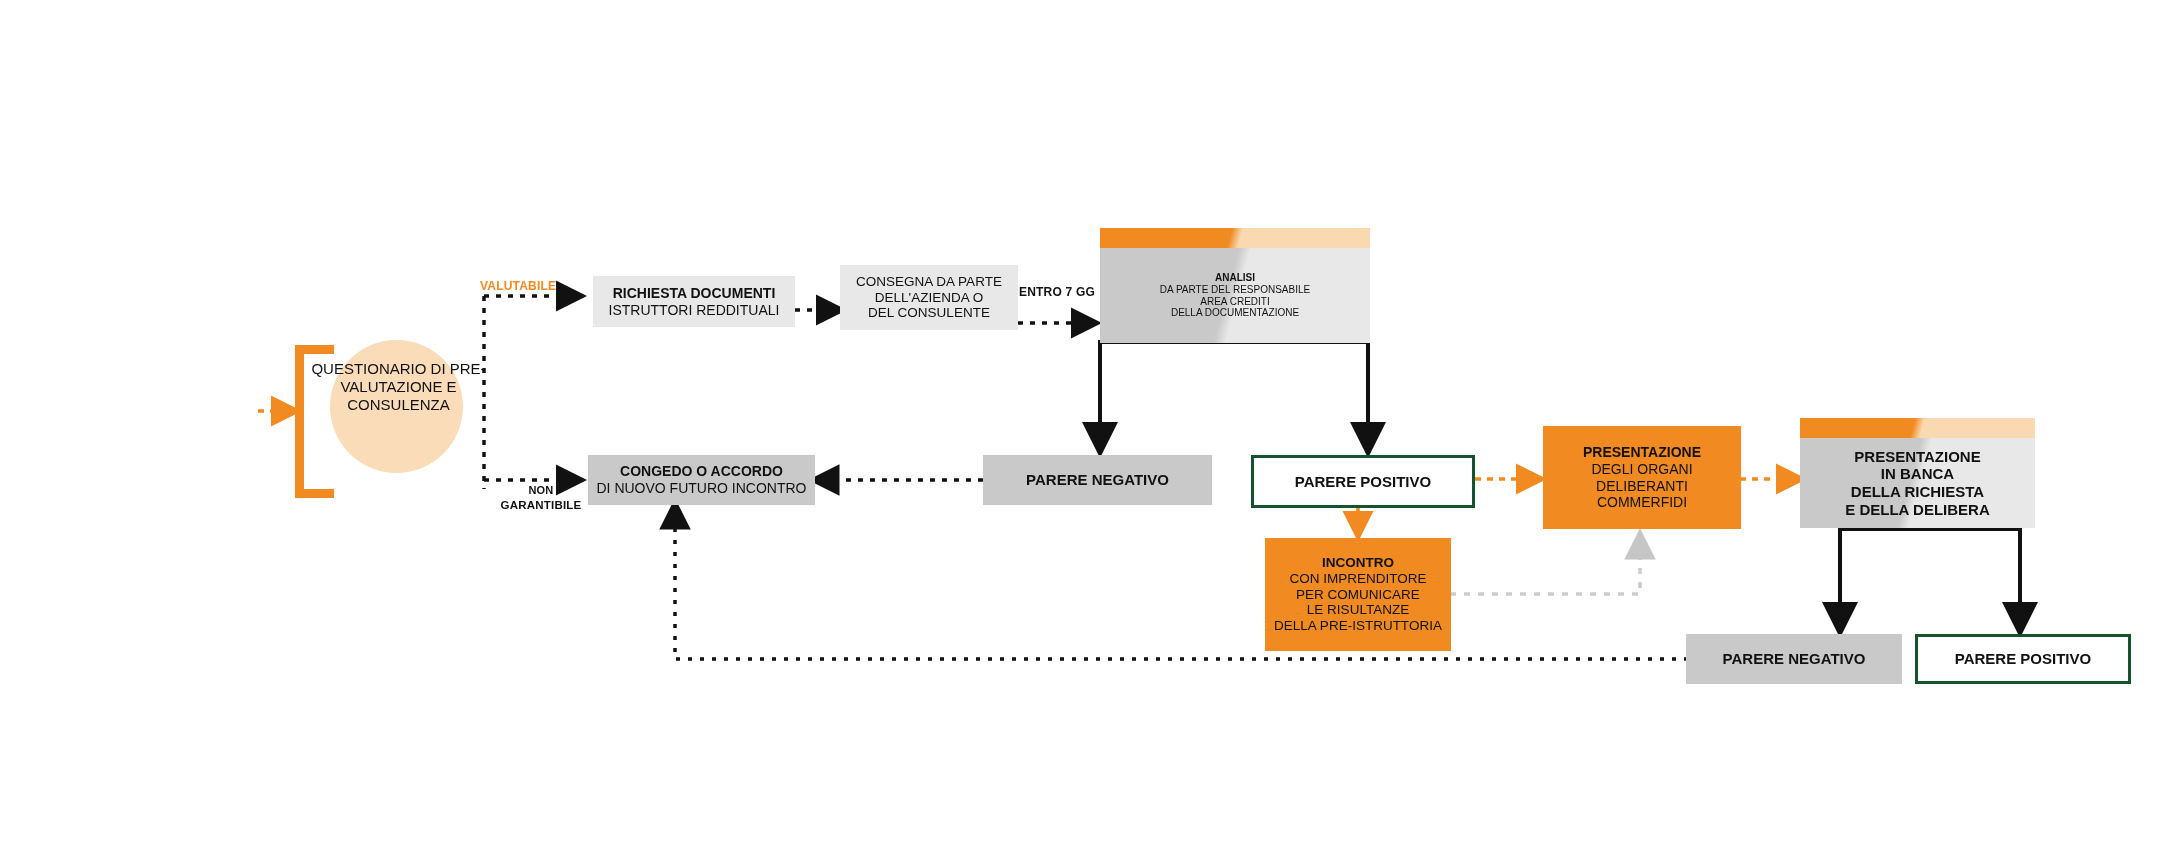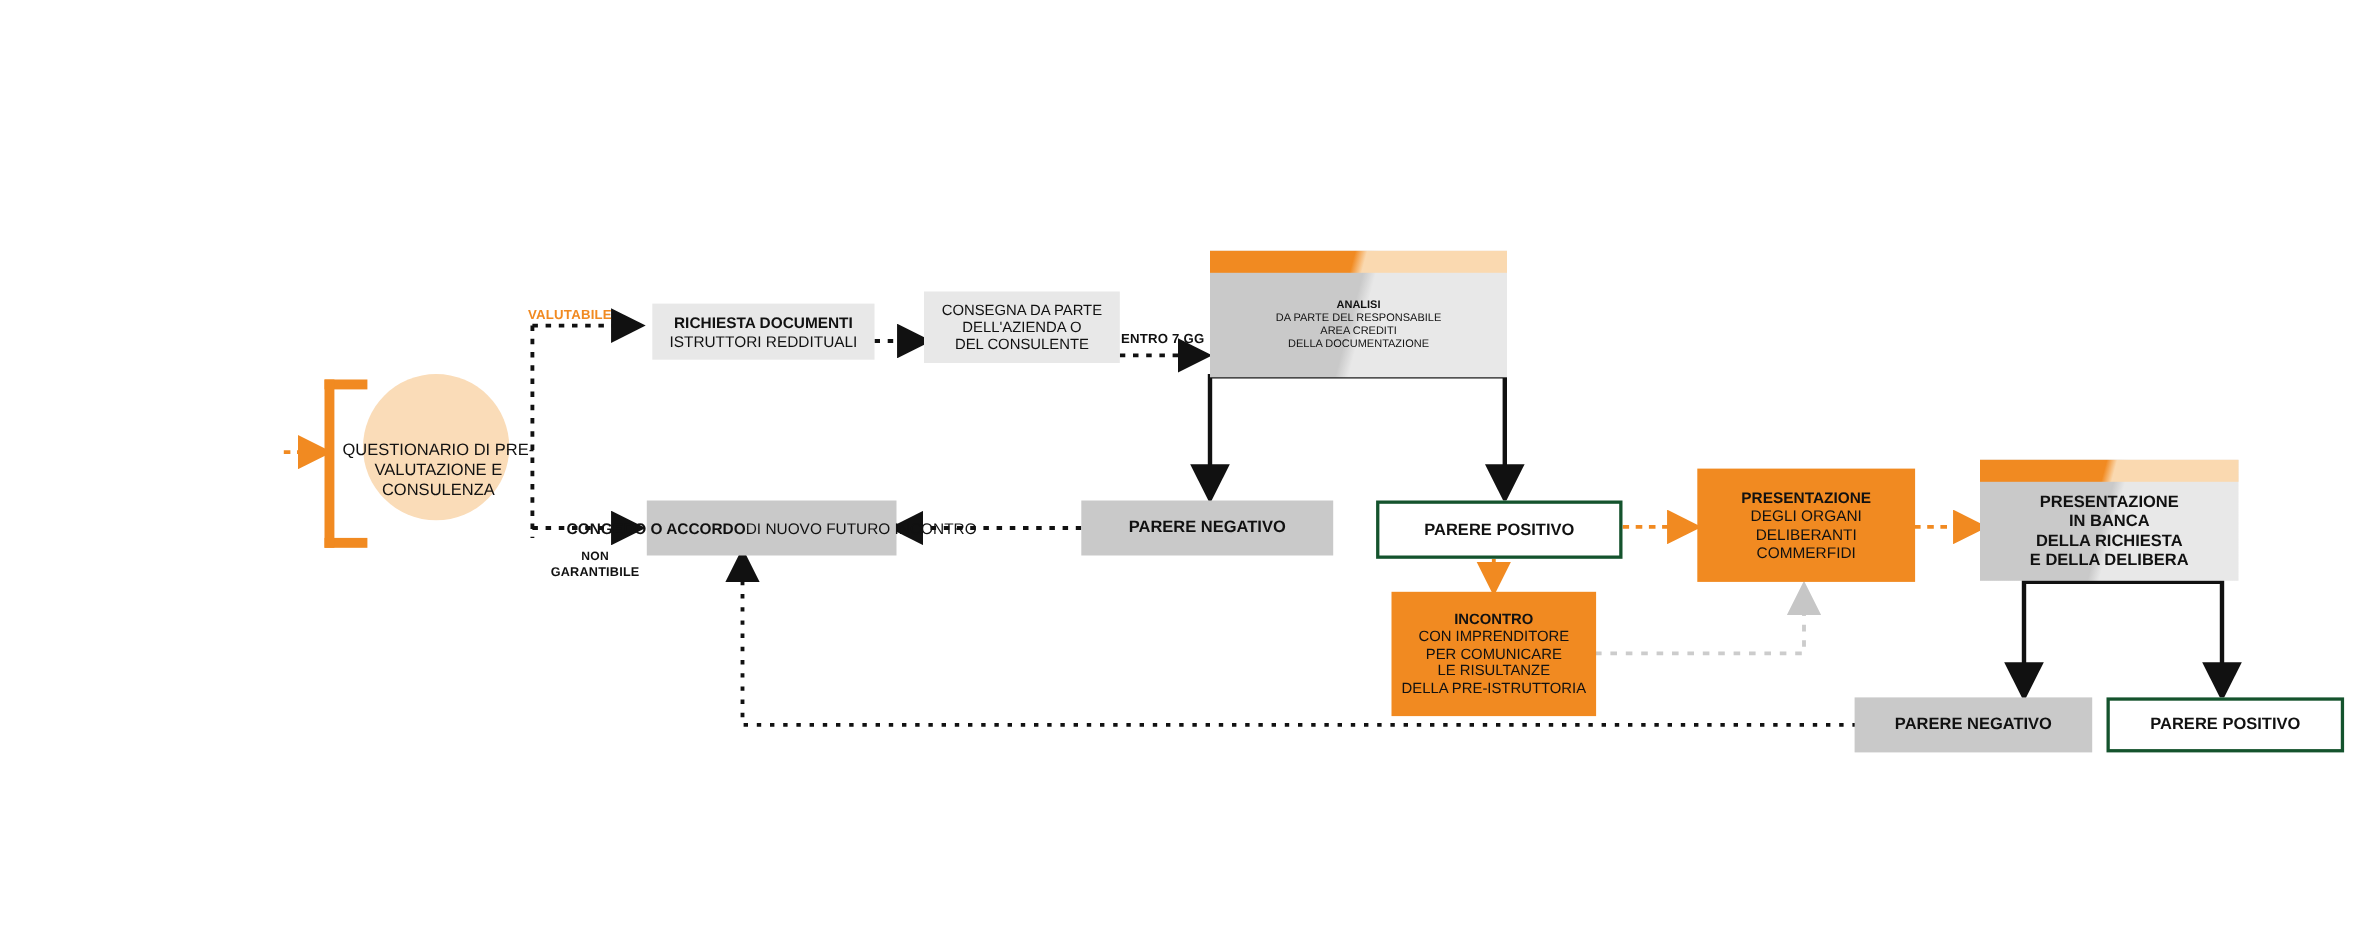--- a/index.html
+++ b/index.html
@@ -65,21 +65,21 @@
     background: #e8e8e8;
     display: flex;
     flex-direction: column;
     align-items: center;
     justify-content: center;
   }
   
   .graymid {
     background: #c9c9c9;
     display: flex;
-    flex-direction: row;
+    flex-direction: column;
     align-items: center;
     justify-content: center;
   }
   
   .orange {
     background: #f18a21;
     display: flex;
     flex-direction: column;
     align-items: center;
     justify-content: center;
@@ -114,21 +114,21 @@
     line-height: 1.2;
   }
 
   .edgelabel {
     position: absolute;
     font-weight: bold;
     white-space: nowrap;
     letter-spacing: .2px;
   }
   .edgelabel.orange-l { color: #f18a21; }
-  .edgelabel.dark-l { color: #111111; margin-top: 16px; }
+  .edgelabel.dark-l { color: #111111; }
   .edgelabel.center { text-align: center; }
 </style>
 </head>
 <body>
 
 <div id="canvas">
 
   <svg id="edges" viewBox="0 0 2157 855" width="2157" height="855">
     <defs>
       <marker id="arrOrange" markerWidth="9" markerHeight="9" refX="7" refY="4.5" orient="auto">
@@ -169,21 +169,21 @@
 
     <path d="M1910,529 L1840,529 L1840,630" fill="none" stroke="#111111" stroke-width="4" marker-end="url(#arrBlack)"></path>
     <path d="M1910,529 L2020,529 L2020,630" fill="none" stroke="#111111" stroke-width="4" marker-end="url(#arrBlack)"></path>
 
     <path d="M1700,659 L675,659 L675,505" fill="none" stroke="#111111" stroke-width="3.5" stroke-dasharray="4 8" marker-end="url(#arrBlack)"></path>
   </svg>
 
 
   <div class="bracket" style="left:295px; top:345px; width:30px; height:135px;"></div>
   <div class="circle" style="left:330px; top:340px; width:133px; height:133px;"></div>
-  <div class="qtext" style="left:306px; top:360px; width:185px; font-size:15px;margin-top:41px;">
+  <div class="qtext" style="left:306px; top:360px; width:185px; font-size:15px;">
     <span class="ln b">QUESTIONARIO</span>
     <span class="ln">DI PRE-VALUTAZIONE</span>
     <span class="ln">E CONSULENZA</span>
   </div>
 
   <div class="edgelabel orange-l" style="left:480px; top:279px; font-size:12px;">VALUTABILE</div>
 
   <div class="edgelabel dark-l center" style="left:486px; top:484px; font-size:11px; width:110px;">NON</div>
   <div class="edgelabel dark-l center" style="left:486px; top:499px; font-size:11.5px; width:110px;">GARANTIBILE</div>
 

